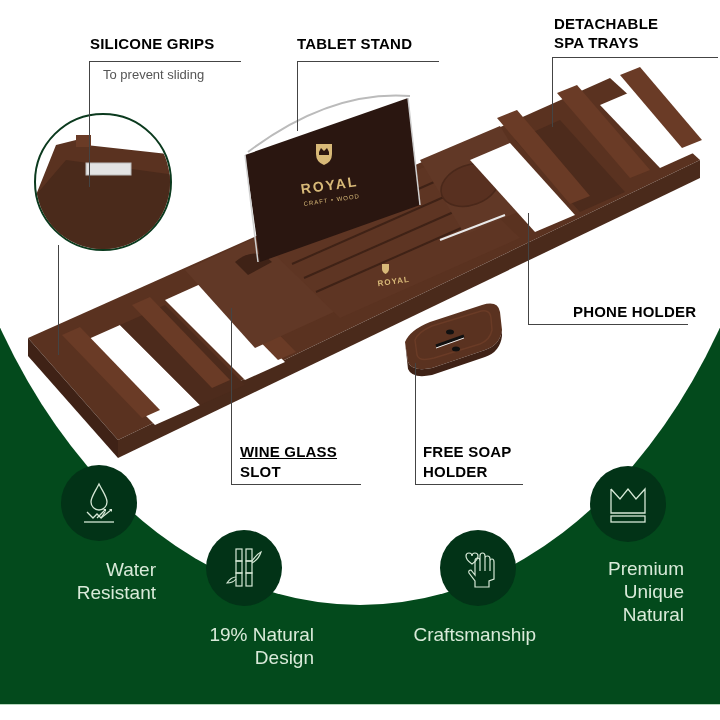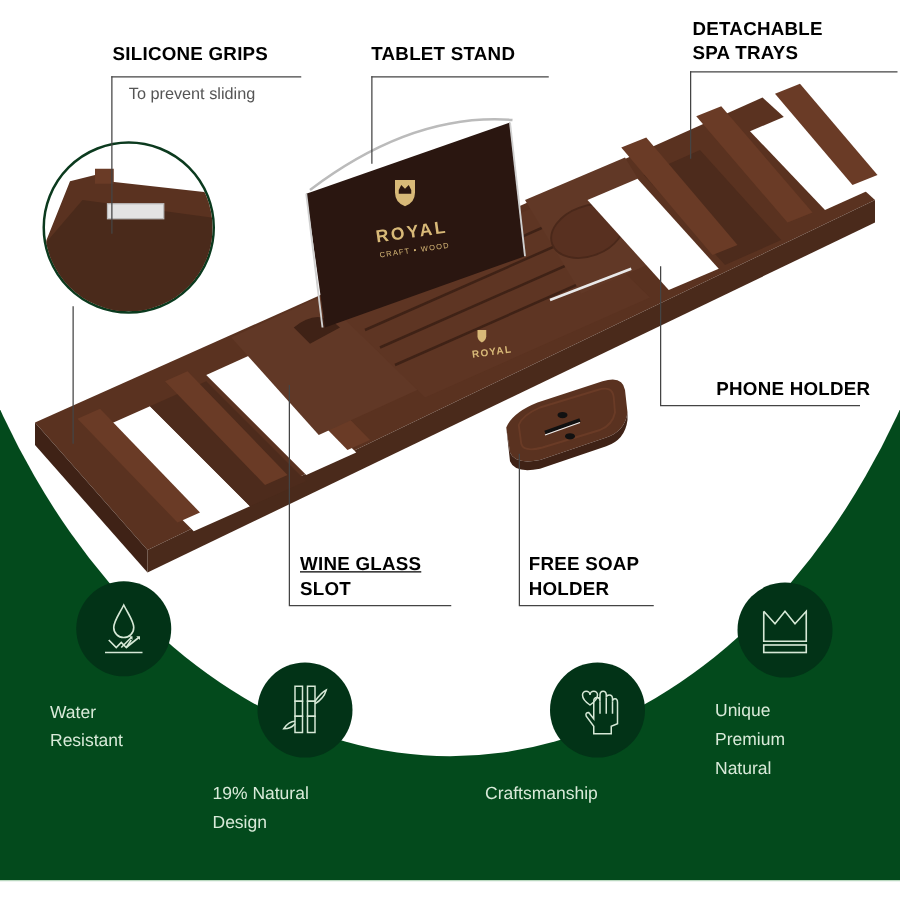--- a/index.html
+++ b/index.html
@@ -10,21 +10,21 @@
   .white-ellipse { position:absolute; left:-70px; top:-620px; width:860px; height:1225px; border-radius:50%; background:#ffffff; }
   .bottom-strip { position:absolute; left:0; top:704px; width:720px; height:16px; background:#ffffff; border-top:1px solid #b9d8bf; }
 
   .label { position:absolute; font-weight:bold; color:#000000; font-size:15px; line-height:20px; letter-spacing:0.2px; }
   .sublabel { position:absolute; font-size:13px; color:#555; }
   .line { position:absolute; background:#444; }
 
   .product { position:absolute; left:0; top:0; width:720px; height:720px; }
 
   .feature-circle { position:absolute; width:76px; height:76px; border-radius:50%; background:#023317; display:flex; align-items:center; justify-content:center; }
-  .feature-text { position:absolute; color:#d9ead9; font-size:14px; line-height:23px; text-align:left; font-weight:normal; }
+  .feature-text { position:absolute; color:#d9ead9; font-size:19px; line-height:23px; text-align:right; font-weight:normal; }
   .zoom-circle { position:absolute; left:34px; top:113px; width:134px; height:134px; border-radius:50%; border:2px solid #0b3a1e; background:#fff; overflow:hidden; }
 </style>
 </head>
 <body>
 
 <div class="stage">
   <div class="green-bg"></div>
   <div class="white-ellipse"></div>
   <div class="bottom-strip"></div>
 
@@ -178,17 +178,17 @@
 
   <div class="feature-circle" style="left:590px;top:466px;">
     <svg width="50" height="50" viewBox="0 0 50 50">
       <g fill="none" stroke="#d6e8d6" stroke-width="1.3">
         <polyline points="8,10 8,34 42,34 42,10 33,20 25,10 17,20 8,10"></polyline>
         <rect x="8" y="37" width="34" height="6"></rect>
       </g>
     </svg>
   </div>
   <div class="feature-text" style="left:572px;top:557px;width:112px;">
+    <div>Premium</div>
     <div>Unique</div>
-    <div>Premium</div>
     <div>Natural</div>
   </div>
 </div>
 
 </body></html>

